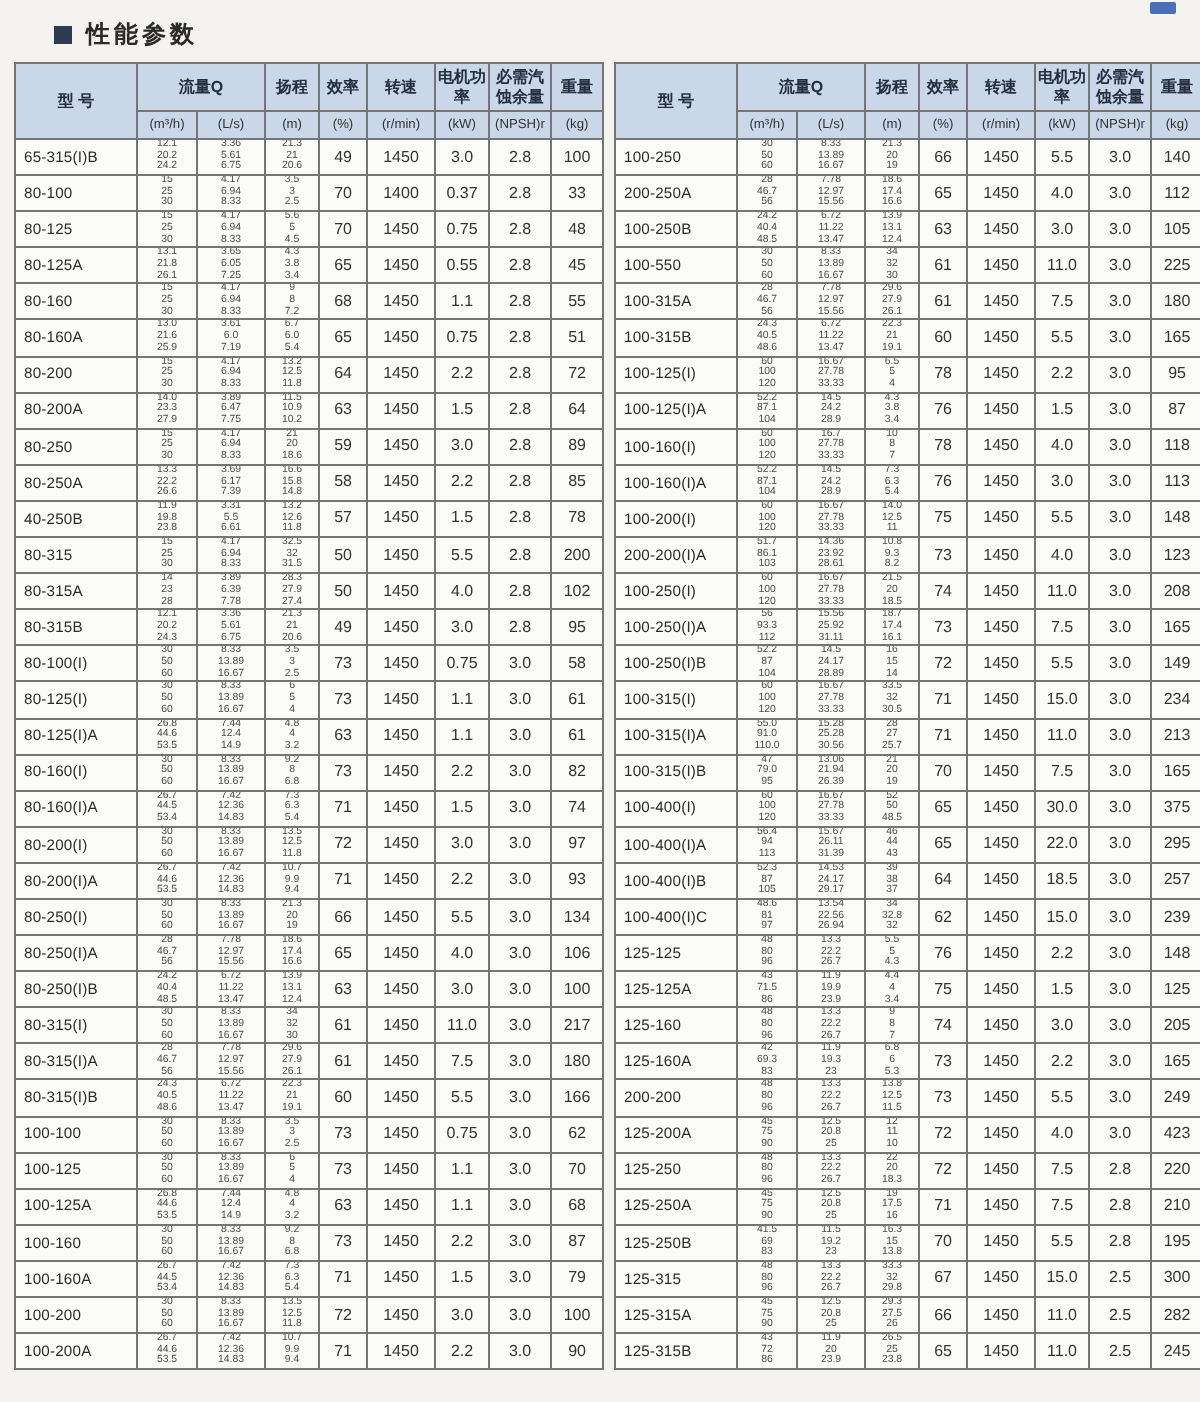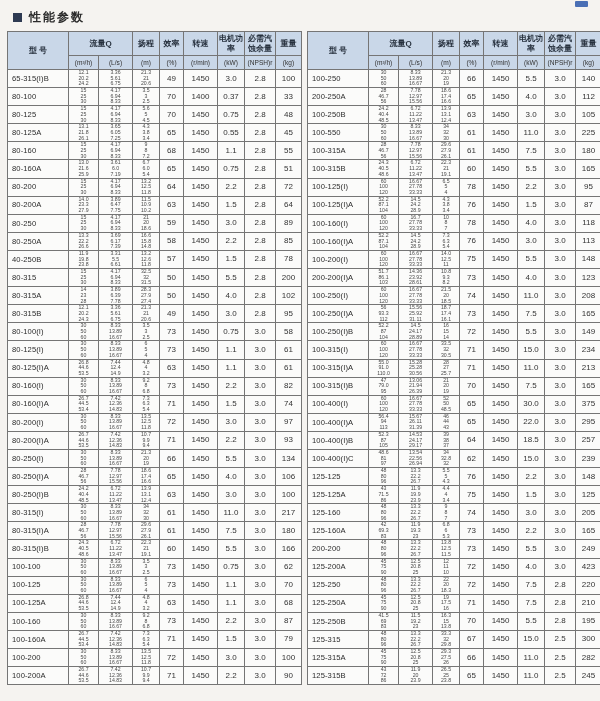--- a/index.html
+++ b/index.html
@@ -3,21 +3,21 @@
 <meta charset="utf-8">
 <style>
   html,body{margin:0;padding:0;}
   body{
     width:600px;height:701px;overflow:hidden;
     background:#f5f3f0;
     font-family:"Liberation Sans","DejaVu Sans",sans-serif;
     color:#222;position:relative;
   }
   .page{padding:5px 7px 0 7px;}
-  .title-bar{display:flex;align-items:center;height:20px;margin:2px 0 4px 6px;}
+  .title-bar{display:flex;align-items:center;height:20px;margin:2px 0 4px 20px;}
   .title-square{width:9px;height:9px;background:#2e3a52;margin-right:7px;flex:0 0 auto;}
   .title-text{font-size:12px;font-weight:bold;color:#2b2b2b;letter-spacing:2px;}
   .corner-mark{position:absolute;top:1px;right:12px;width:13px;height:6px;background:#4a6fb5;border-radius:1px;}
   .tables{display:flex;gap:5px;align-items:flex-start;}
   table{
     border-collapse:collapse;table-layout:fixed;width:291px;flex:0 0 auto;
     background:#fbfbfa;
   }
   th,td{
     border:1px solid #757575;

